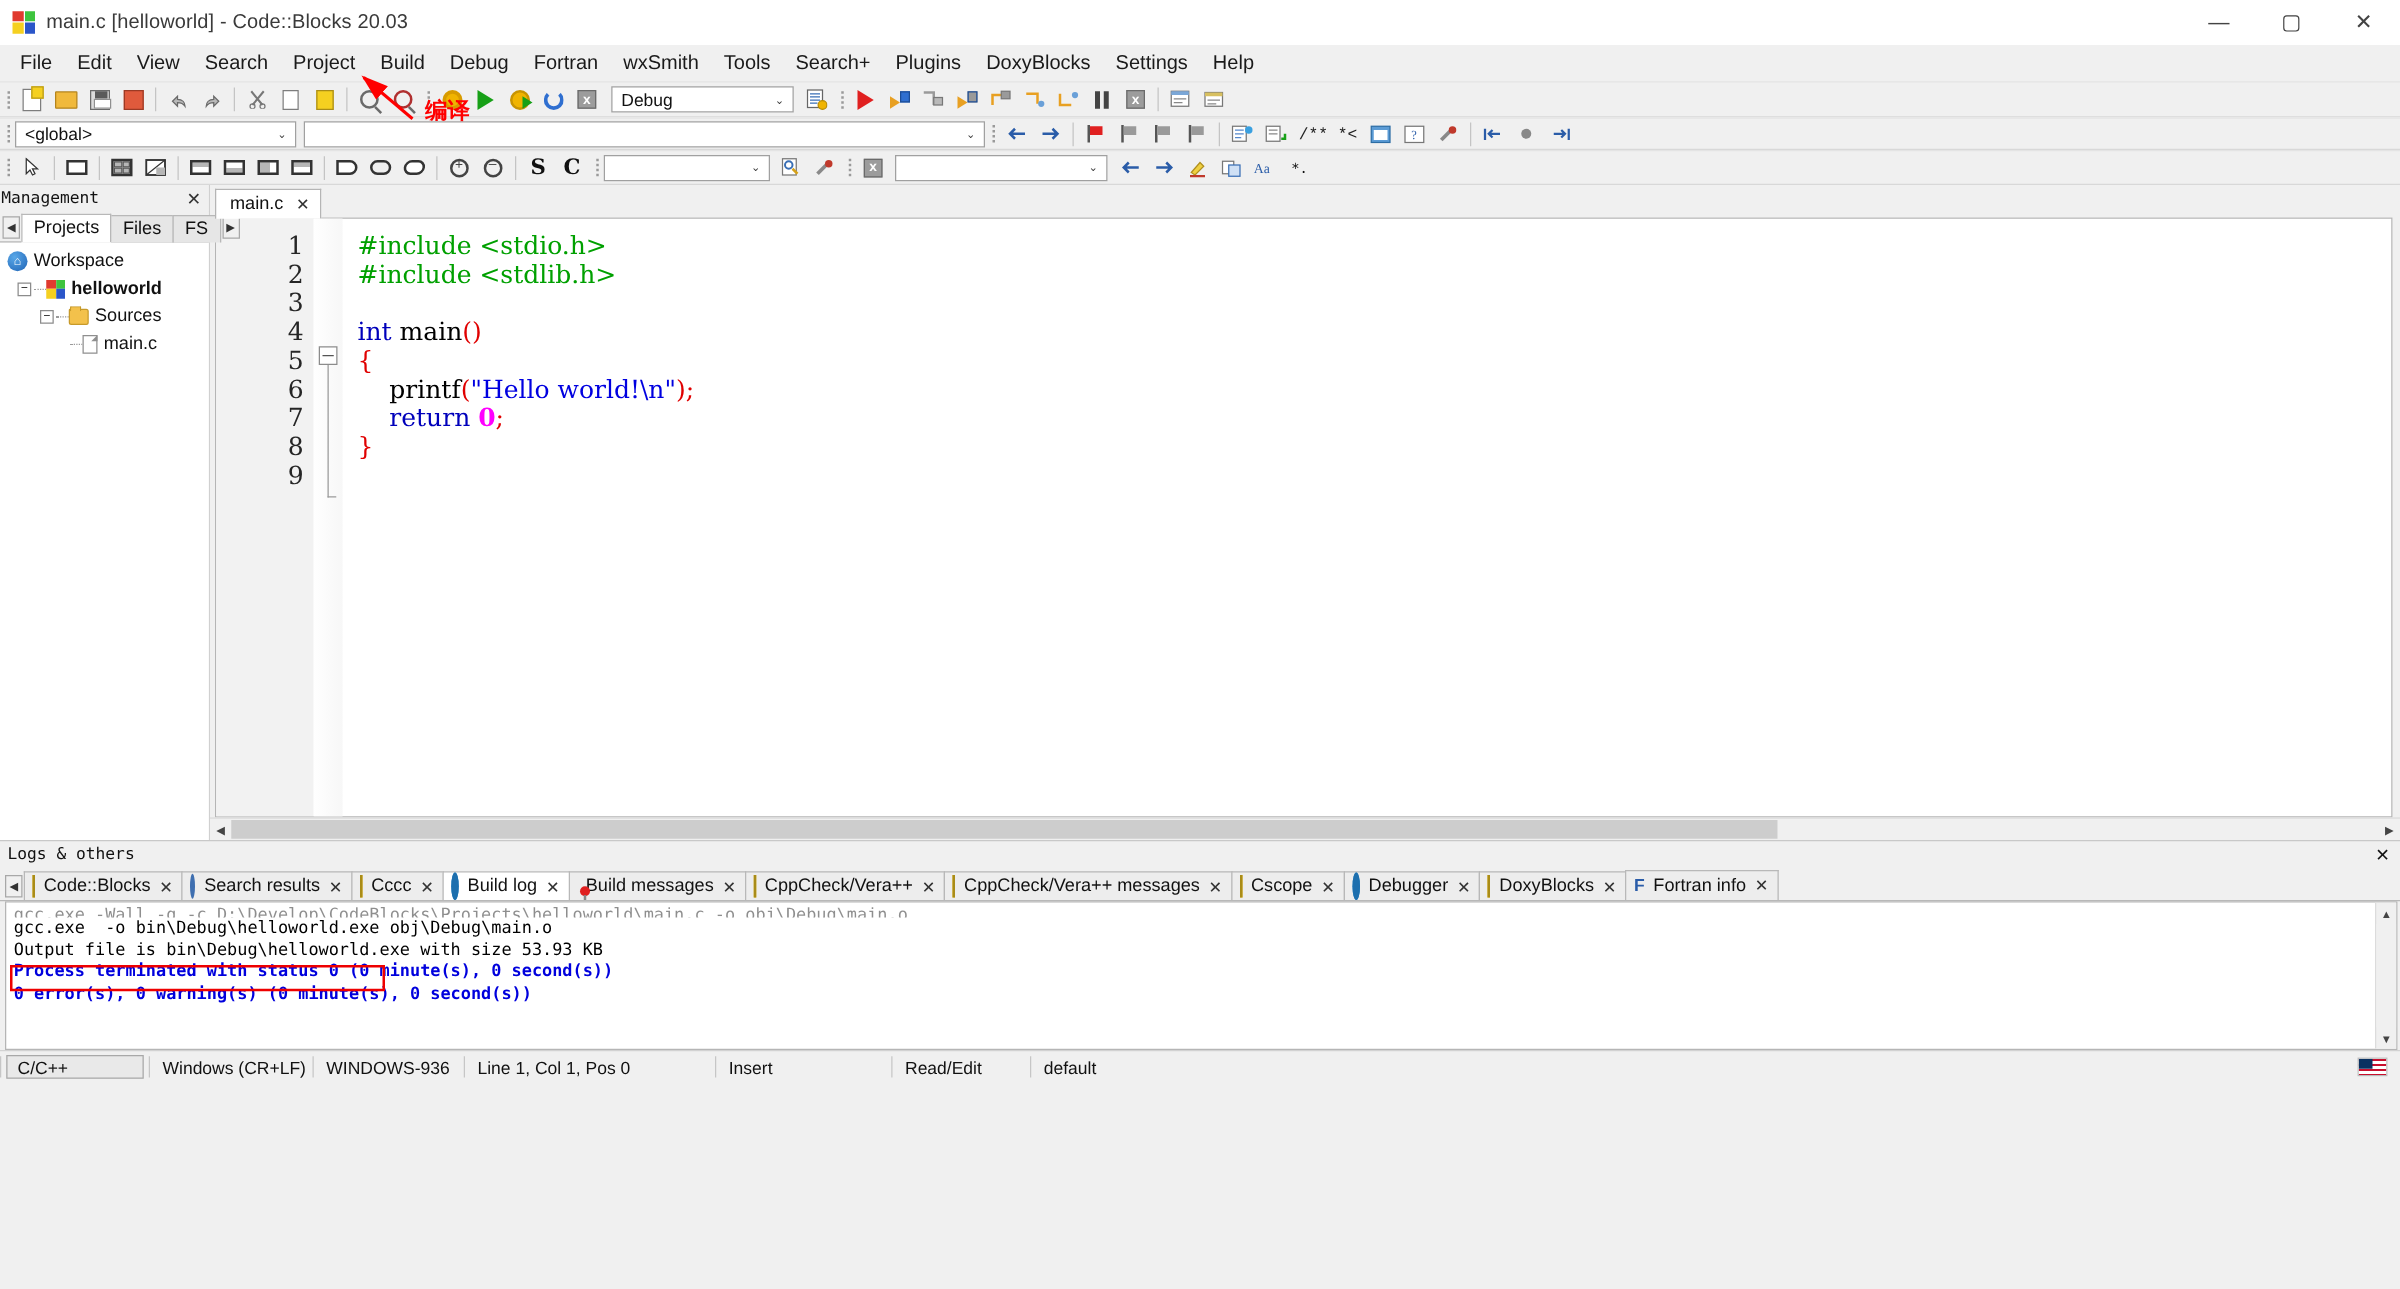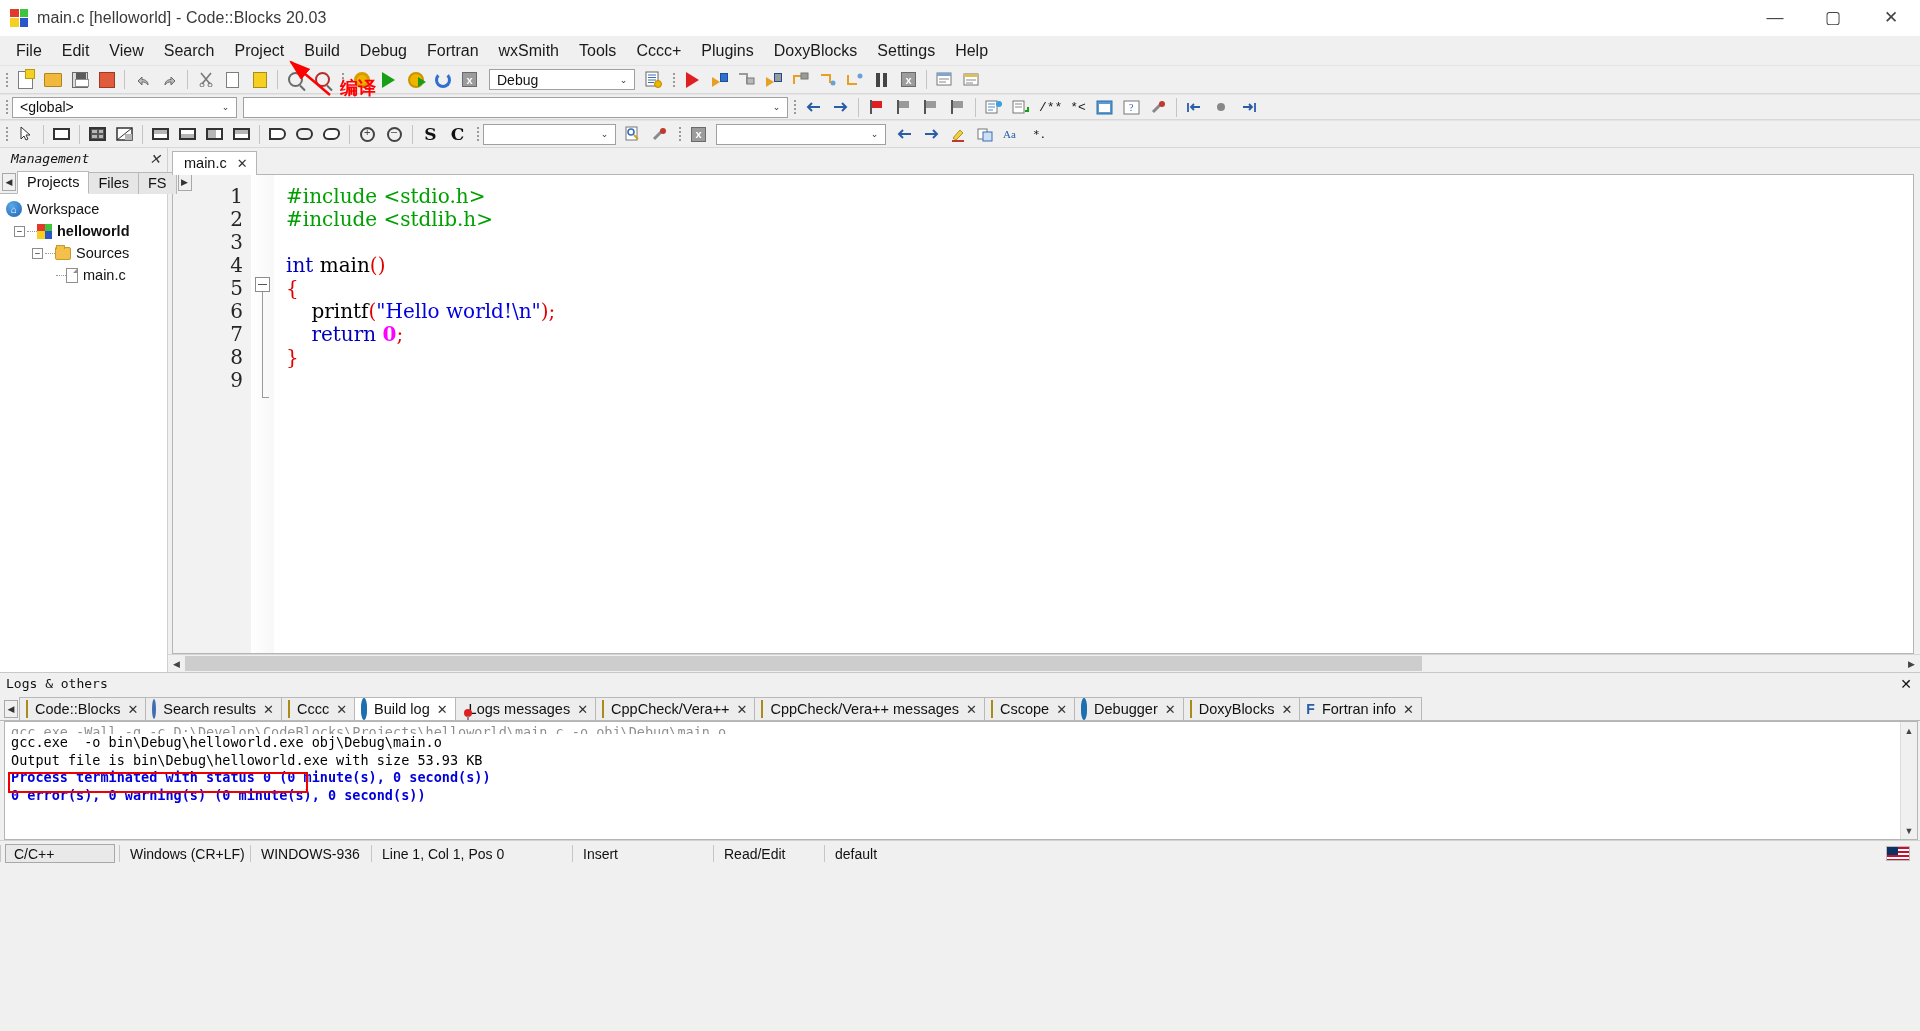--- a/index.html
+++ b/index.html
@@ -97,21 +97,21 @@
 
   
   .sidebar {
     width: 168px; min-width:168px;
     display:flex; flex-direction:column;
     background:#f0f0f0; border-right:1px solid #d0d0d0;
   }
   .panel-head {
     height: 21px; display:flex; align-items:center;
     font-size: 13px; font-family:"DejaVu Sans Mono", monospace;
-    color:#111; padding-left:11px; background:#f0f0f0;font-style:italic;
+    color:#111; padding-left:1px; background:#f0f0f0;
   }
   .panel-head .x { margin-left:auto; margin-right:6px; font-size:14px; color:#333;
                    font-family:"Liberation Sans", sans-serif; }
   .side-tabs {
     height: 25px; display:flex; align-items:flex-end; background:#f0f0f0;
     border-bottom:1px solid #b8b8b8; position:relative;
   }
   .tab-scroll {
     width:14px; height:18px; border:1px solid #a8a8a8; background:#f0f0f0;
     display:flex; align-items:center; justify-content:center;
@@ -379,21 +379,21 @@
     <div class="menu-item">File</div>
     <div class="menu-item">Edit</div>
     <div class="menu-item">View</div>
     <div class="menu-item">Search</div>
     <div class="menu-item">Project</div>
     <div class="menu-item">Build</div>
     <div class="menu-item">Debug</div>
     <div class="menu-item">Fortran</div>
     <div class="menu-item">wxSmith</div>
     <div class="menu-item">Tools</div>
-    <div class="menu-item">Cccc+</div>
+    <div class="menu-item">Search+</div>
     <div class="menu-item">Plugins</div>
     <div class="menu-item">DoxyBlocks</div>
     <div class="menu-item">Settings</div>
     <div class="menu-item">Help</div>
   </div>
 
   <div class="toolbar-row tb1">
     <span class="grip">
         <i></i>
         <i></i>
@@ -907,21 +907,21 @@
           <span>Cccc</span>
           <span class="x">✕</span>
         </div>
         <div class="log-tab active">
           <span><span class="tabico-gear"></span></span>
           <span>Build log</span>
           <span class="x">✕</span>
         </div>
         <div class="log-tab">
           <span><span class="tabico-pin"><i class="hd"></i><i class="st"></i></span></span>
-          <span>Logs messages</span>
+          <span>Build messages</span>
           <span class="x">✕</span>
         </div>
         <div class="log-tab">
           <span><span class="tabico-pencil"></span></span>
           <span>CppCheck/Vera++</span>
           <span class="x">✕</span>
         </div>
         <div class="log-tab">
           <span><span class="tabico-pencil"></span></span>
           <span>CppCheck/Vera++ messages</span>

